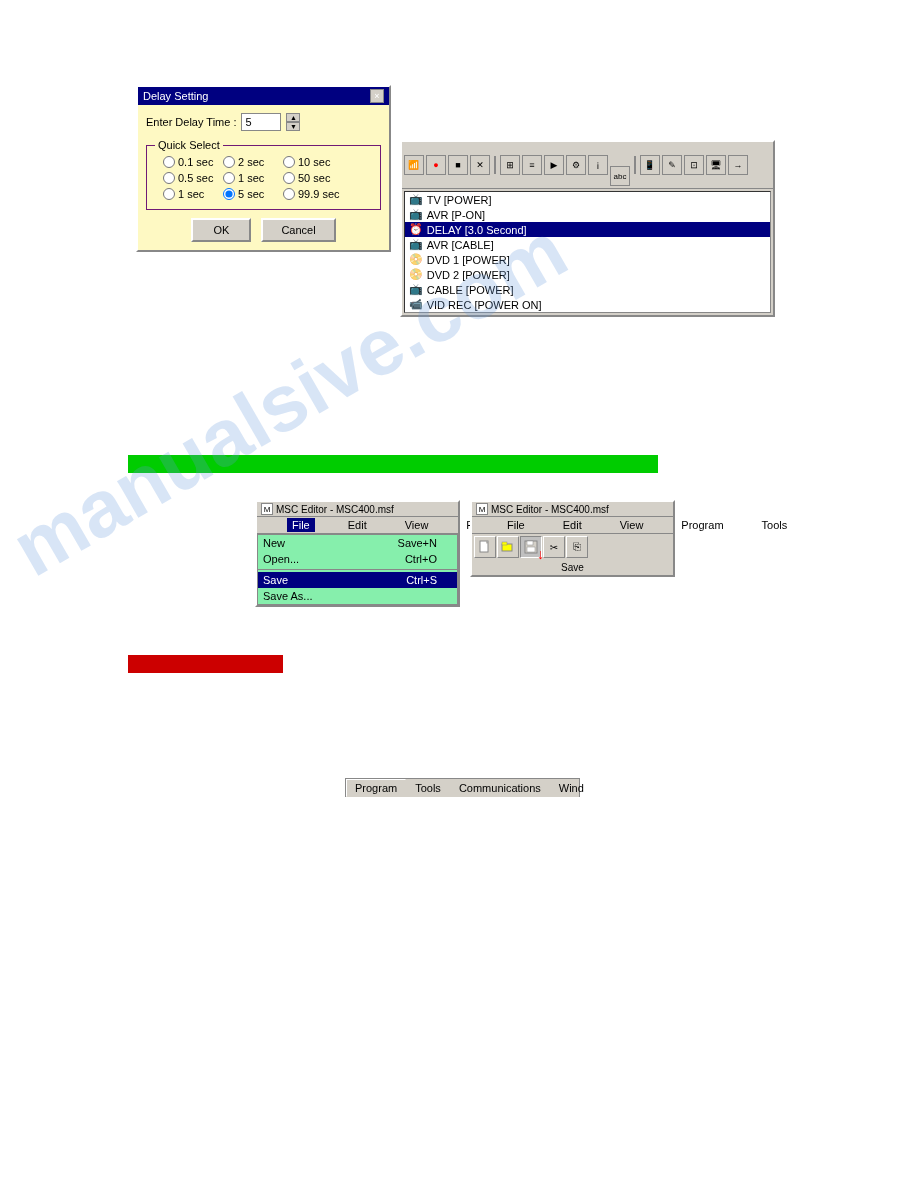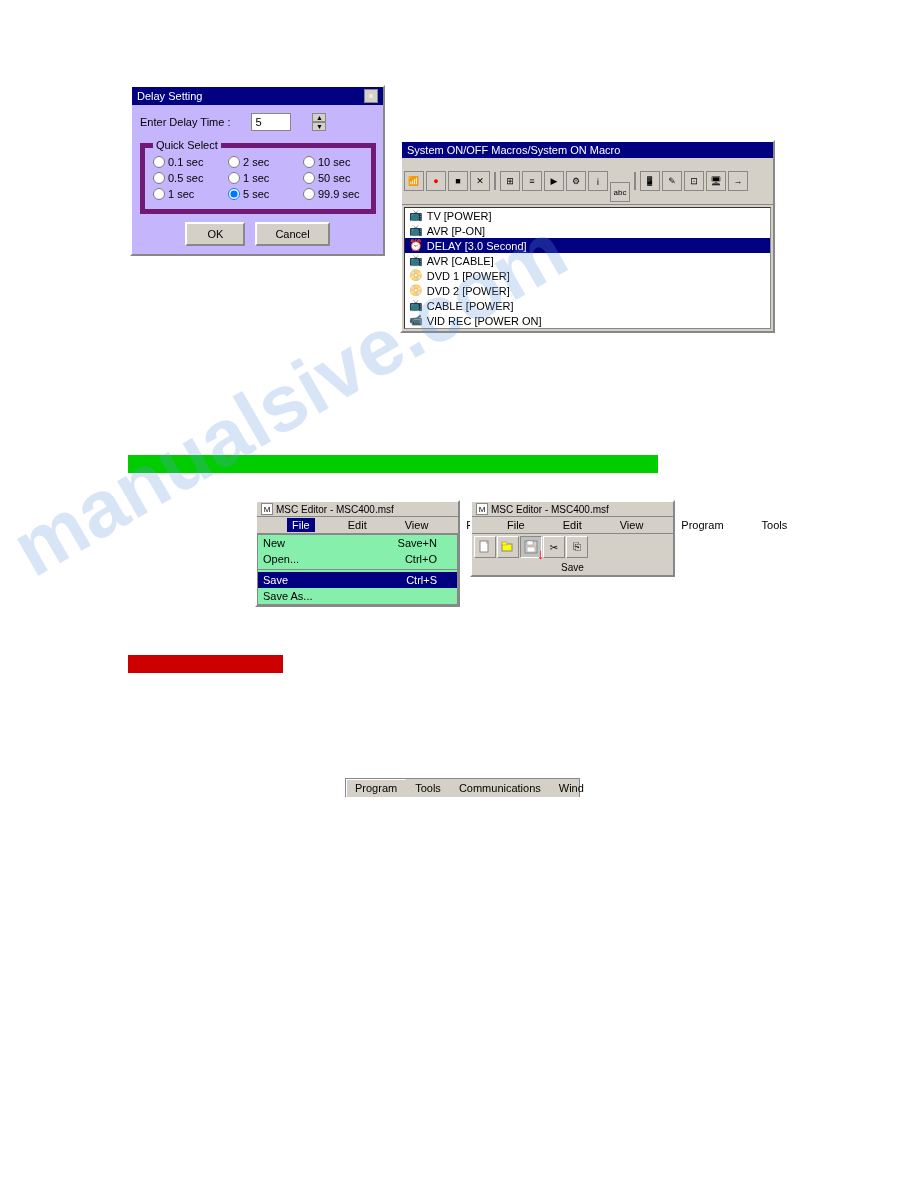--- a/index.html
+++ b/index.html
@@ -27,23 +27,23 @@
       transform: rotate(-30deg);
       z-index: 1000;
       pointer-events: none;
       white-space: nowrap;
     }
 
     
     .delay-dialog {
       position: absolute;
       top: 85px;
-      left: 130px;
+      left: 136px;
       width: 255px;
-      background: #c4b5fd;
+      background: #fef9c3;
       border: 2px solid #888;
       border-top: 2px solid #fff;
       border-left: 2px solid #fff;
     }
     .delay-dialog .title-bar {
       background: #000080;
       color: #fff;
       padding: 2px 5px;
       font-size: 11px;
       display: flex;
@@ -61,21 +61,21 @@
       align-items: center;
       justify-content: center;
     }
     .delay-dialog .body {
       padding: 8px;
     }
     .delay-time-row {
       display: flex;
       align-items: center;
       margin-bottom: 8px;
-      gap: 21px;
+      gap: 5px;
     }
     .delay-time-row label {
       font-size: 11px;
       white-space: nowrap;
     }
     .delay-time-input {
       border: 1px solid #888;
       background: #fff;
       width: 40px;
       height: 18px;
@@ -90,32 +90,32 @@
       width: 14px;
       height: 9px;
       background: #d4d0c8;
       border: 1px solid #888;
       font-size: 7px;
       line-height: 7px;
       text-align: center;
       cursor: pointer;
     }
     .quick-select-group {
-      border: 5px solid #701a75;
+      border: 1px solid #701a75;
       padding: 5px 8px;
       margin-bottom: 8px;
     }
     .quick-select-group legend {
       font-size: 11px;
       padding: 0 3px;
     }
     .qs-row {
       display: flex;
-      gap: 15px;
       margin-bottom: 4px;
+      margin-left: 8px;
     }
     .qs-item {
       display: flex;
       align-items: center;
       gap: 3px;
       font-size: 11px;
       white-space: nowrap;
       min-width: 60px;
     }
     .qs-item input[type="radio"] {
@@ -431,21 +431,20 @@
       </div>
     </fieldset>
     <div class="dialog-buttons">
       <button class="dialog-btn">OK</button>
       <button class="dialog-btn">Cancel</button>
     </div>
   </div>
 </div>
 
 <div class="macros-panel">
-  <div class="macros-title">System ON/OFF Macros/System ON Macro</div>
   <div class="macros-toolbar">
     <div class="toolbar-icon">📶</div>
     <div class="toolbar-icon" style="color:red;">●</div>
     <div class="toolbar-icon">■</div>
     <div class="toolbar-icon">✕</div>
     <div class="toolbar-sep"></div>
     <div class="toolbar-icon">⊞</div>
     <div class="toolbar-icon">≡</div>
     <div class="toolbar-icon">▶</div>
     <div class="toolbar-icon">⚙</div>

